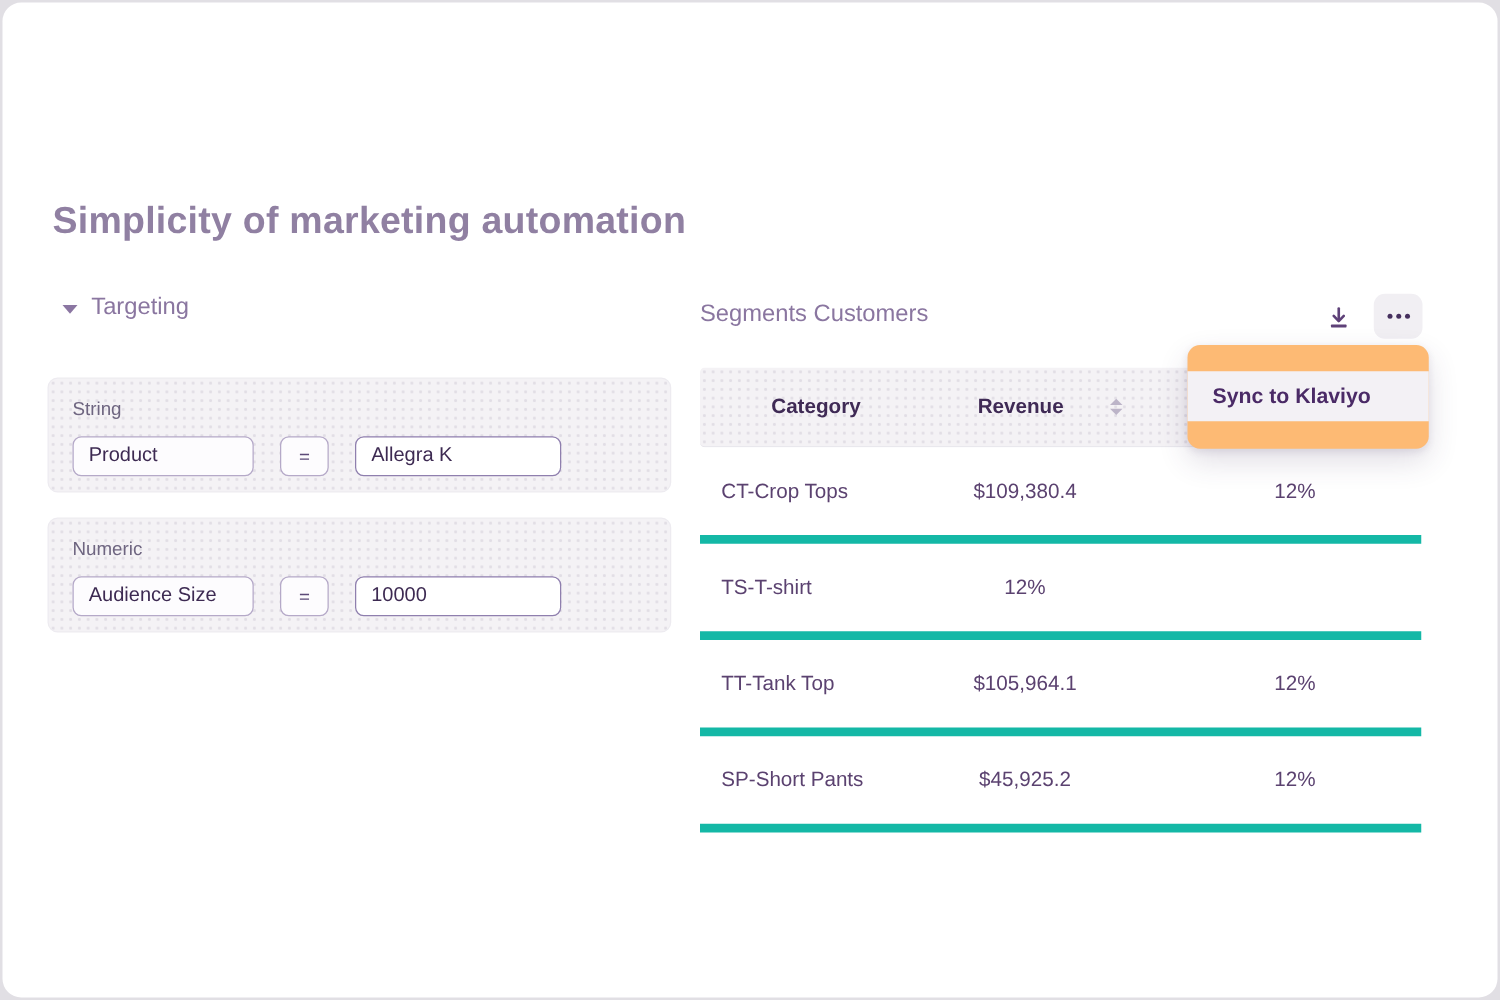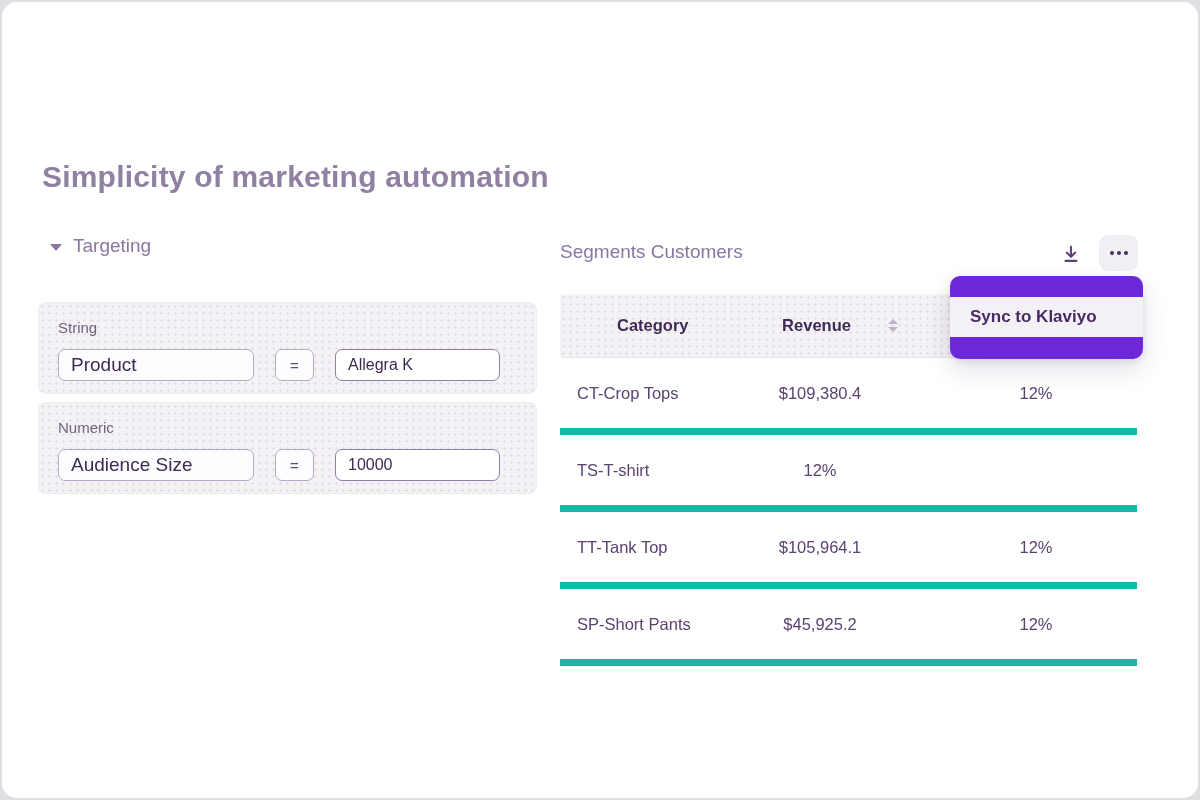--- a/index.html
+++ b/index.html
@@ -38,35 +38,35 @@
   .textured {
     background-color:#f4f2f5;
     background-image:radial-gradient(rgba(150,140,165,0.20) 1px, transparent 1.3px);
     background-size:7px 7px;
   }
   .filter-card {
     position:absolute; left:36px; width:499px; height:92px;
     border:1px solid #edebf0; border-radius:8px;
   }
   .filter-card.string  { top:300px; }
-  .filter-card.numeric { top:400px;padding-left:22px; }
+  .filter-card.numeric { top:412px;padding-left:22px; }
   .filter-label {
     position:absolute; left:19px; top:16px;
     font-size:15px; color:#6e6580;
   }
   .filter-row {
     position:absolute; left:19px; top:46px;
     display:flex; gap:21px; align-items:center;
   }
   .pill-field {
-    width:196px; height:32px;
+    width:145px; height:32px;
     border:1px solid #b5a9c8; border-radius:7px;
     background:#fdfcfe;
     display:flex; align-items:center; padding-left:12px;
-    font-size:19px; color:#3d2a52; cursor:pointer;
+    font-size:16px; color:#3d2a52; cursor:pointer;
   }
   .eq-btn {
     width:39px; height:32px;
     border:1px solid #b5a9c8; border-radius:7px;
     background:#fdfcfe;
     display:flex; align-items:center; justify-content:center;
     font-size:15px; color:#5d4a78; cursor:pointer;
   }
   .value-field {
     width:165px; height:32px;
@@ -120,21 +120,21 @@
     height:77px; align-items:center;
     border-bottom:7px solid #14b8a6;
     font-size:16.5px; color:#5b4270;
   }
   .td.c1 { padding-left:17px; white-space:nowrap; }
   .td.c2, .td.c3 { text-align:center; }
   
   .dropdown {
     position:absolute; left:948px; top:274px;
     width:193px; height:83px;
-    background:#6d28d9; border-radius:10px;
+    background:#fdba74; border-radius:10px;
     box-shadow:0 10px 24px rgba(70,50,95,0.16), 0 2px 6px rgba(70,50,95,0.10);
     padding:21px 0 22px 0;
     z-index:5;
   }
   .menu-item {
     height:40px; background:#f3f1f5;
     display:flex; align-items:center; padding-left:20px;
     font-size:17px; font-weight:700; color:#4a2a66;
     cursor:pointer;
   }

